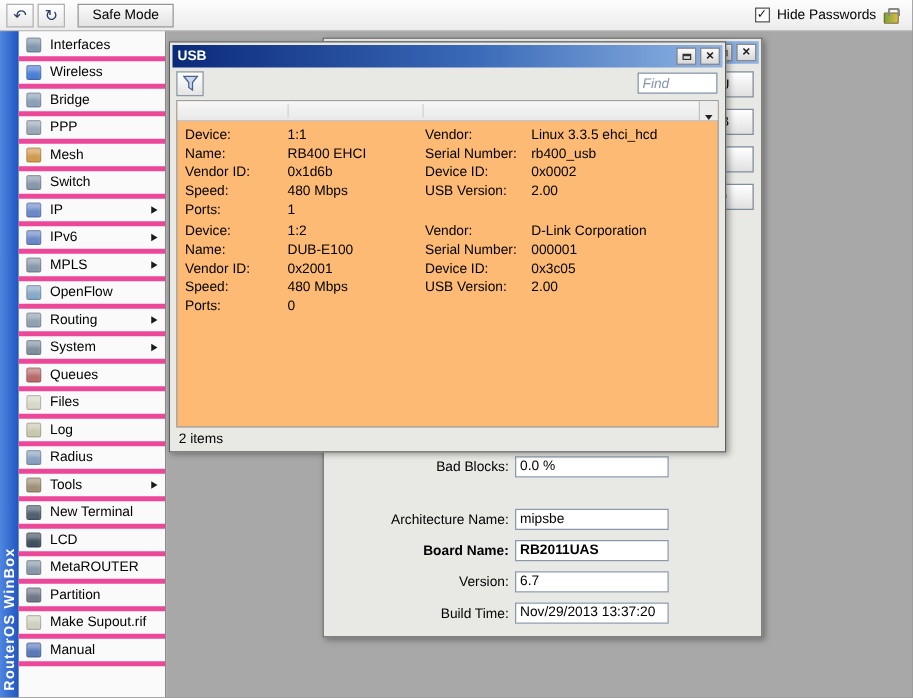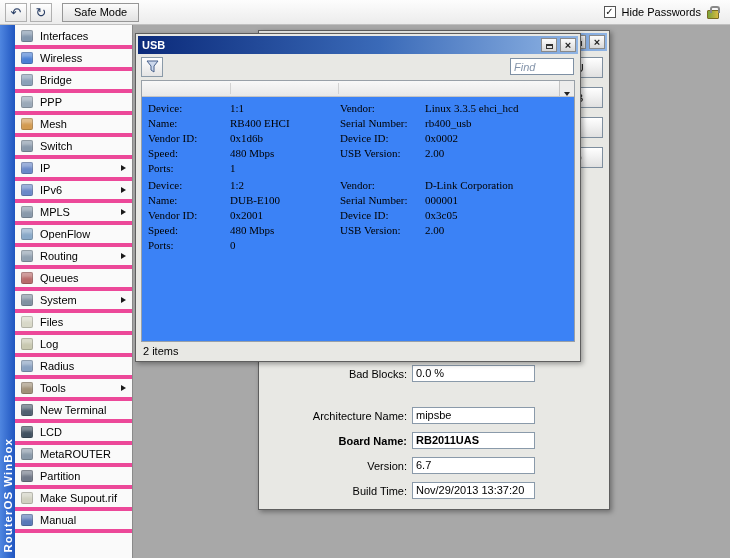--- a/index.html
+++ b/index.html
@@ -119,22 +119,22 @@
     border: 1px solid #8a9aa8; background: linear-gradient(#ffffff, #e4e4e4);
   }
   .find-input {
     position: absolute; right: 4px; top: 4px; width: 64px; height: 17px;
     border: 1px solid #7e90a4; font: italic 11px "Liberation Sans", sans-serif;
     color: #334; padding: 0 3px; background: #fff;
   }
   .find-input::placeholder { color: #8494aa; font-style: italic; }
   .list-wrap {
     flex: 1; min-height: 0; margin: 0 3px;
-    border: 1px solid #98a0a8; background: #3b82f6;
-    display: flex; flex-direction: column; font-family: Liberation Serif, serif;
+    border: 1px solid #98a0a8; background: #fdba74;
+    display: flex; flex-direction: column;
   }
   .col-header {
     height: 16px; flex: none; position: relative;
     background: linear-gradient(#f8f8f8, #e8e8e8); border-bottom: 1px solid #c4c4c4;
   }
   .col-sep { position: absolute; top: 2px; bottom: 2px; width: 1px; background: #d2d2d2; }
   .s1 { left: 88px; } .s2 { left: 196px; }
   .col-drop {
     position: absolute; right: 0; top: 0; width: 15px; height: 15px; padding: 3px 0 0 0;
     border: none; border-left: 1px solid #c4c4c4; background: #ececec;
@@ -234,29 +234,29 @@
         <span class="side-arrow" style="visibility: hidden;"></span>
       </div>
 
       <div class="side-item">
         <span class="side-icon" style="background-color: rgb(144, 160, 176);"></span>
         <span class="side-label">Routing</span>
         <span class="side-arrow"></span>
       </div>
 
       <div class="side-item">
+        <span class="side-icon" style="background-color: rgb(128, 144, 160);"></span>
+        <span class="side-label">System</span>
+        <span class="side-arrow"></span>
+      </div>
+
+      <div class="side-item">
         <span class="side-icon" style="background-color: rgb(184, 106, 106);"></span>
         <span class="side-label">Queues</span>
         <span class="side-arrow" style="visibility: hidden;"></span>
-      </div>
-
-      <div class="side-item">
-        <span class="side-icon" style="background-color: rgb(128, 144, 160);"></span>
-        <span class="side-label">System</span>
-        <span class="side-arrow"></span>
       </div>
 
       <div class="side-item">
         <span class="side-icon" style="background-color: rgb(216, 216, 200);"></span>
         <span class="side-label">Files</span>
         <span class="side-arrow" style="visibility: hidden;"></span>
       </div>
 
       <div class="side-item">
         <span class="side-icon" style="background-color: rgb(200, 200, 176);"></span>

